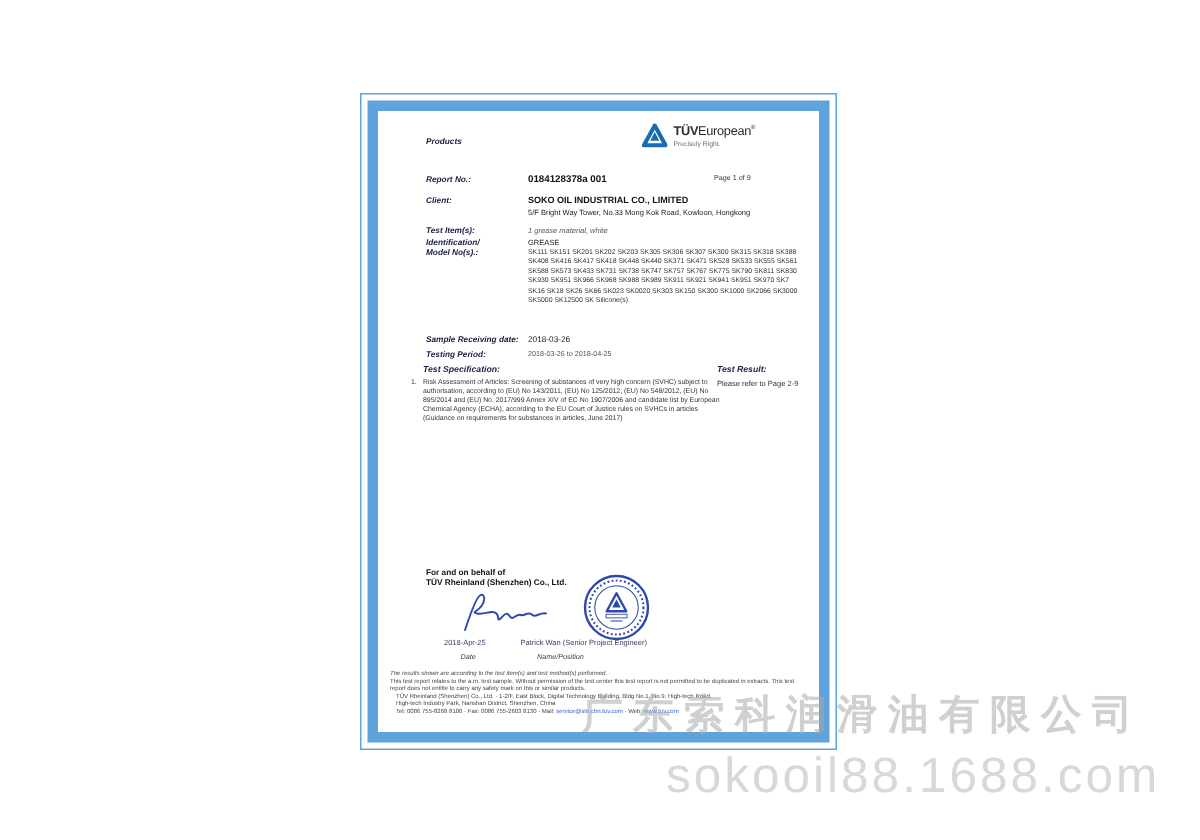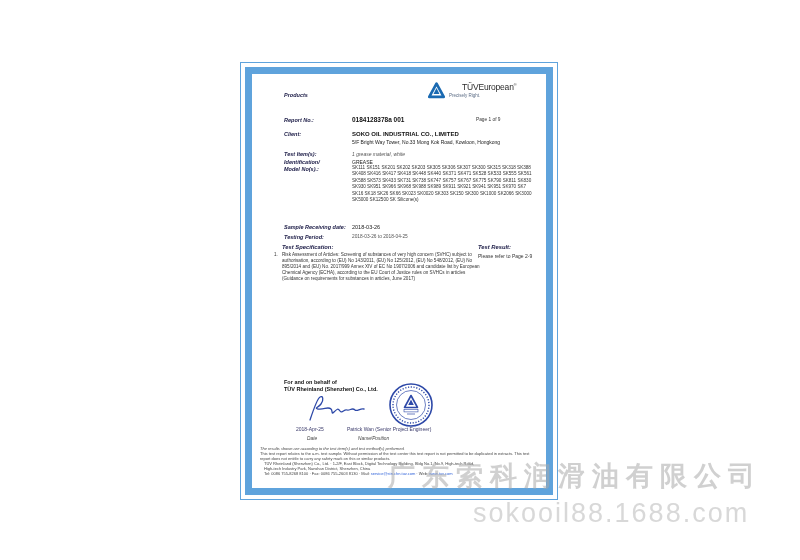--- a/index.html
+++ b/index.html
@@ -15,39 +15,39 @@
 
   .abs { position:absolute; }
   .lbl { font-style:italic; font-weight:bold; color:#20204a; font-size:5.5px; }
   .val { color:#1a1a1a; font-size:5.5px; }
   .valb { color:#111; font-size:6px; font-weight:bold; }
   .fine { font-size:4px; color:#444; line-height:5.2px; }
 
   
   .logo-row { left:176px; top:8px; display:flex; align-items:flex-start; }
   .logo-text { margin-left:4px; color:#2b2b2b; font-size:8.5px; letter-spacing:-0.2px; }
-  .logo-text b { font-weight:normal;margin-left:13px; }
+  .logo-text b { font-weight:bold; }
   .logo-reg { font-size:4px; vertical-align:super; }
   .logo-tagline { margin-left:4px; font-size:4.5px; color:#5a6b84; margin-top:1px; }
 
   
   .spec-par { left:30px; top:178px; width:198px; font-size:4.6px; line-height:6px; color:#333; }
   .spec-num { position:absolute; left:-8px; top:0; }
 
   .models { left:100px; top:91px; width:180px; font-size:4.6px; line-height:6.4px; color:#333; }
 
   .disclaimer { left:8px; top:372px; width:278px; }
   .footer-addr { left:12px; top:387px; width:272px; }
   .footer-contact { left:12px; top:397px; width:276px; font-size:4px; color:#444; }
   .link { color:#2b5fd9; }
 
   
   .wm-cn { position:absolute; left:388px; top:458px; font-size:27px; letter-spacing:7px;
            color:rgba(170,170,170,0.55); white-space:nowrap; font-weight:bold; }
-  .wm-url { position:absolute; left:473px; top:498px; font-size:27px; letter-spacing:2px;
+  .wm-url { position:absolute; left:444px; top:498px; font-size:33px; letter-spacing:2px;
             color:rgba(195,195,195,0.65); white-space:nowrap; }
 </style>
 </head>
 <body>
 
 <div class="canvas">
 
   <div class="certificate">
     <div class="cert-band">
       <div class="cert-content">

